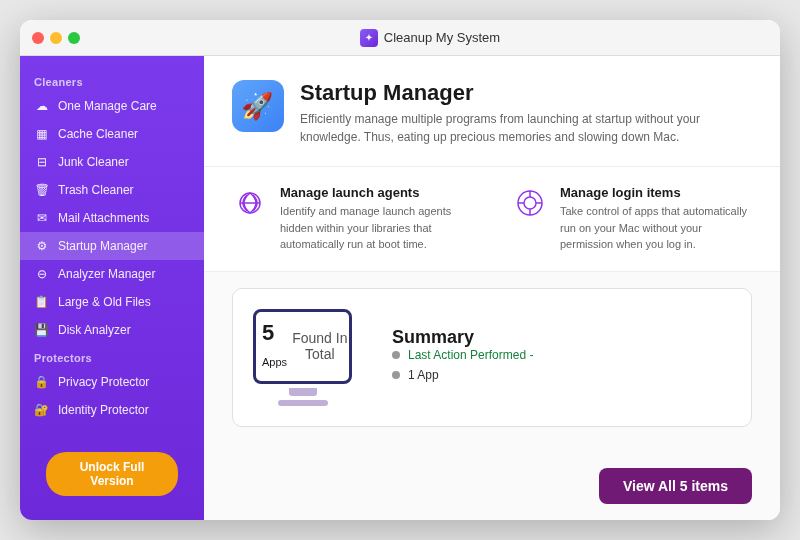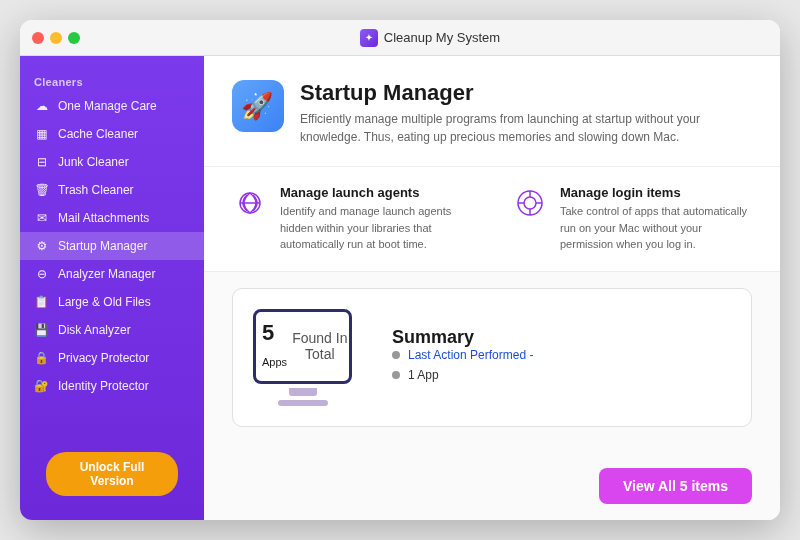--- a/index.html
+++ b/index.html
@@ -265,34 +265,34 @@
       color: #333;
     }
     .summary-row .bullet {
       width: 8px;
       height: 8px;
       border-radius: 50%;
       background: #999;
       flex-shrink: 0;
     }
     .summary-row .label {
-      color: #1d4ed8;
+      color: #15803d;
       min-width: 130px;
     }
     .summary-row .value {
       color: #333;
     }
     .view-all-btn {
       margin-top: auto;
       display: flex;
       justify-content: flex-end;
       padding-top: 12px;
     }
     .view-all-button {
-      background: #d946ef;
+      background: #701a75;
       color: white;
       border: none;
       border-radius: 8px;
       padding: 10px 24px;
       font-size: 14px;
       font-weight: 600;
       cursor: pointer;
     }
 
     
@@ -354,20 +354,21 @@
           <span class="sidebar-item-icon">📋</span>
           <span>Large &amp; Old Files</span>
         </div>
         <div class="sidebar-item">
           <span class="sidebar-item-icon">💾</span>
           <span>Disk Analyzer</span>
         </div>
       </div>
 
       <div>
+        <div class="sidebar-section-label">Protectors</div>
         <div class="sidebar-item">
           <span class="sidebar-item-icon">🔒</span>
           <span>Privacy Protector</span>
         </div>
         <div class="sidebar-item">
           <span class="sidebar-item-icon">🔐</span>
           <span>Identity Protector</span>
         </div>
       </div>
 

